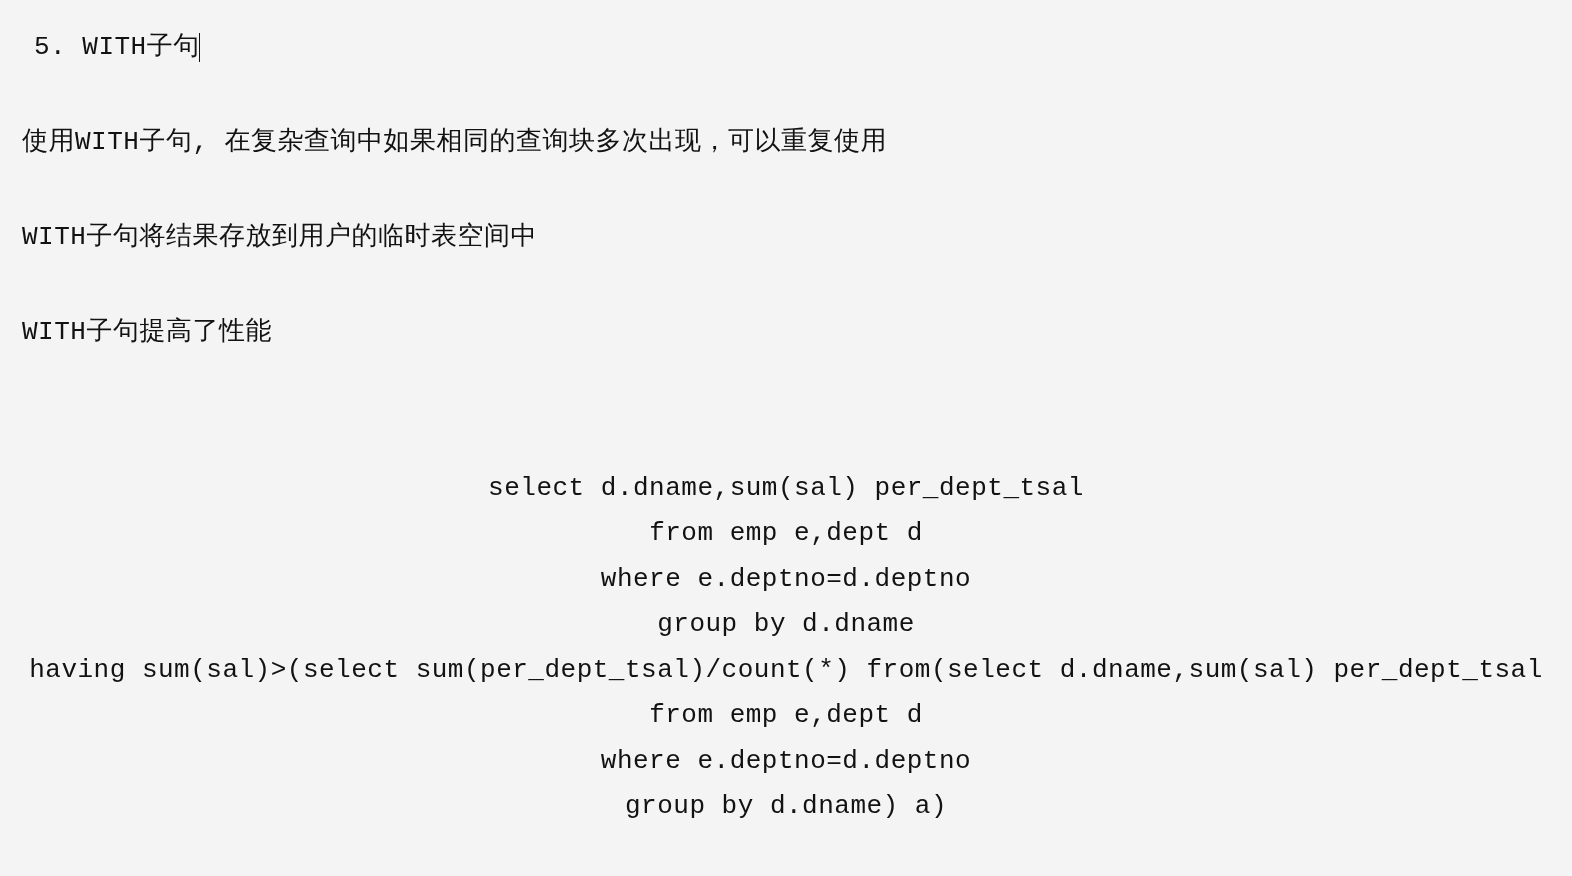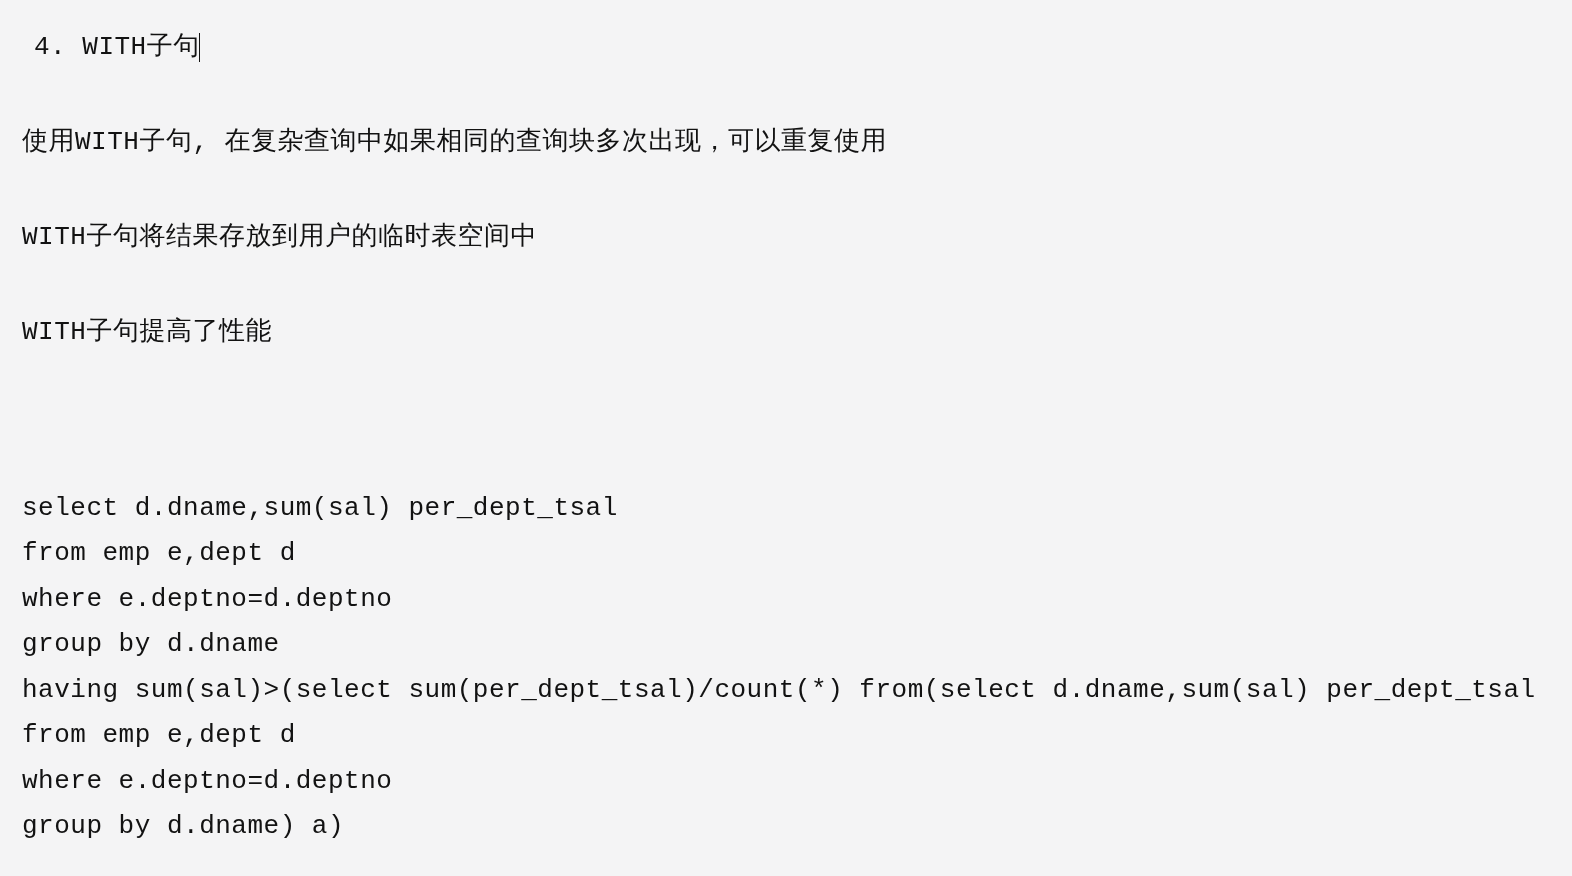--- a/index.html
+++ b/index.html
@@ -22,42 +22,43 @@
       margin-bottom: 56px;
       padding-left: 12px;
       letter-spacing: 0.5px;
     }
     .para {
       font-family: Liberation Mono, monospace;
       margin-bottom: 56px;
       letter-spacing: 0.5px;
     }
     .para.last {
-      margin-bottom: 88px;
+      margin-bottom: 68px;
     }
     .code-block {
       font-family: "Courier New", monospace;
       white-space: pre;
       letter-spacing: 0.5px;
       line-height: 1.75;
+      text-align: center;
     }
     .cursor {
       display: inline-block;
       width: 1.5px;
       height: 1.1em;
       background: #121212;
       vertical-align: text-bottom;
       margin-left: -1px;
     }
   </style>
 </head>
 <body>
 
 <div class="heading">
-  <span>4. WITH子句</span><span class="cursor"></span>
+  <span>5. WITH子句</span><span class="cursor"></span>
 </div>
 
 <div class="para">使用WITH子句, 在复杂查询中如果相同的查询块多次出现，可以重复使用</div>
 <div class="para">WITH子句将结果存放到用户的临时表空间中</div>
 <div class="para last">WITH子句提高了性能</div>
 
 <div class="code-block">
 <span>select d.dname,sum(sal) per_dept_tsal</span>
 <span>from emp e,dept d</span>
 <span>where e.deptno=d.deptno</span>

